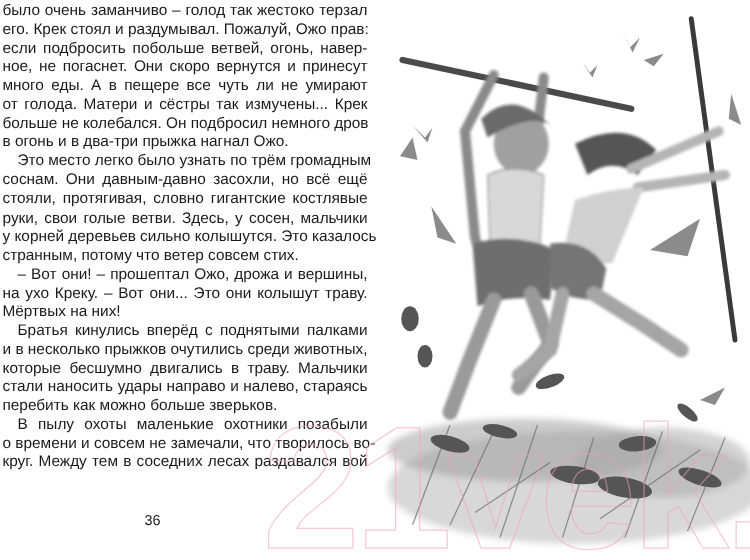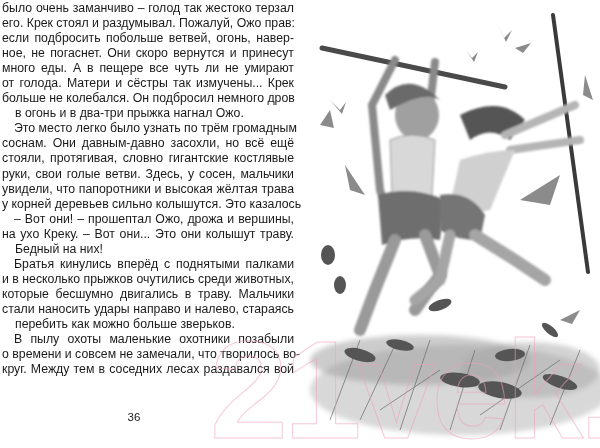--- a/index.html
+++ b/index.html
@@ -2,24 +2,24 @@
 <html><head>
 <meta charset="utf-8">
 <style>
   html, body { margin: 0; padding: 0; }
   body { width: 600px; height: 448px; background: #ffffff; position: relative; overflow: hidden; }
   .page-left {
     position: absolute; left: 2px; top: 1px; width: 292px;
     font-family: "Liberation Sans", sans-serif; font-size: 12.3px; line-height: 15.05px; color: #1a1a1a;
   }
   .line { display: block; white-space: nowrap; text-align: justify; text-align-last: justify; height: 15.05px; }
-  .line.last { text-align-last: left; margin-left: 13px; }
+  .line.last { text-align-last: left; }
   .line.indent { padding-left: 12px; }
   .page-number {
-    position: absolute; left: 114px; top: 411px; width: 40px; text-align: center;
+    position: absolute; left: 102px; top: 411px; width: 40px; text-align: center;
     font-family: "Liberation Sans", sans-serif; font-size: 11.5px; color: #1a1a1a;
   }
   .illustration { position: absolute; left: 300px; top: 0; width: 300px; height: 448px; }
   .watermark {
     position: absolute; left: 210px; top: 320px; font-family: "Liberation Sans", sans-serif;
     font-weight: bold; font-size: 140px; letter-spacing: -4px; color: transparent;
     -webkit-text-stroke: 1px #f0a0b8; opacity: 0.55; pointer-events: none; line-height: 1;
   }
 </style>
 </head>
@@ -31,25 +31,25 @@
     <span class="line">если подбросить побольше ветвей, огонь, навер-</span>
     <span class="line">ное, не погаснет. Они скоро вернутся и принесут</span>
     <span class="line">много еды. А в пещере все чуть ли не умирают</span>
     <span class="line">от голода. Матери и сёстры так измучены... Крек</span>
     <span class="line">больше не колебался. Он подбросил немного дров</span>
     <span class="line last">в огонь и в два-три прыжка нагнал Ожо.</span>
     <span class="line indent">Это место легко было узнать по трём громадным</span>
     <span class="line">соснам. Они давным-давно засохли, но всё ещё</span>
     <span class="line">стояли, протягивая, словно гигантские костлявые</span>
     <span class="line">руки, свои голые ветви. Здесь, у сосен, мальчики</span>
-    <span class="line">увидели, что папоротники и высокая жёлтая трава</span>
     <span class="line">у корней деревьев сильно колышутся. Это казалось</span>
+    <span class="line last">странным, потому что ветер совсем стих.</span>
     <span class="line indent">– Вот они! – прошептал Ожо, дрожа и вершины,</span>
     <span class="line">на ухо Креку. – Вот они... Это они колышут траву.</span>
-    <span class="line last">Бедный на них!</span>
+    <span class="line last">Мёртвых на них!</span>
     <span class="line indent">Братья кинулись вперёд с поднятыми палками</span>
     <span class="line">и в несколько прыжков очутились среди животных,</span>
     <span class="line">которые бесшумно двигались в траву. Мальчики</span>
     <span class="line">стали наносить удары направо и налево, стараясь</span>
     <span class="line last">перебить как можно больше зверьков.</span>
     <span class="line indent">В пылу охоты маленькие охотники позабыли</span>
     <span class="line">о времени и совсем не замечали, что творилось во-</span>
     <span class="line">круг. Между тем в соседних лесах раздавался вой</span>
   </div>
 

